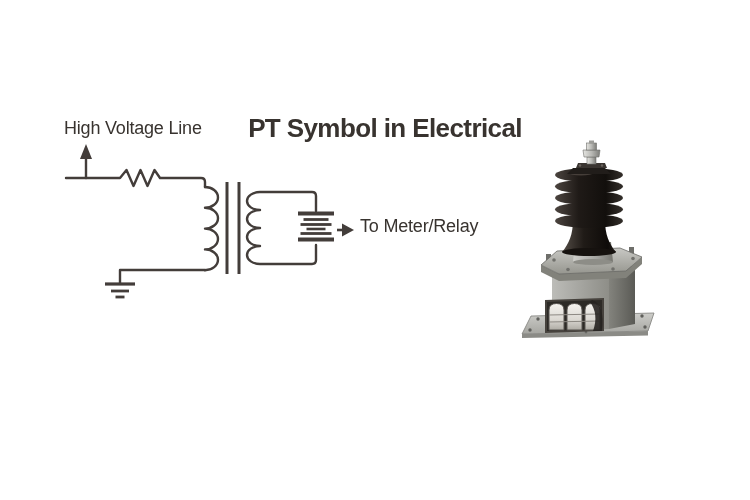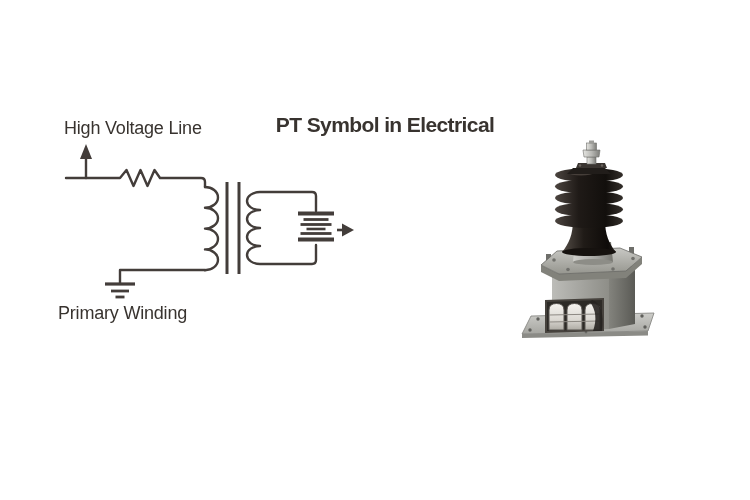--- a/index.html
+++ b/index.html
@@ -3,21 +3,21 @@
 <meta charset="utf-8">
 <style>
   html,body{margin:0;padding:0;}
   body{background:#e8e8e8;font-family:"Liberation Sans",sans-serif;}
   .canvas{
     position:relative;width:750px;height:500px;background:var(--background,#fff);
     overflow:hidden;margin:0 auto;
   }
   .title{
     position:absolute;left:385px;top:113px;transform:translateX(-50%);
-    font-size:21px;font-weight:bold;letter-spacing:-0.6px;white-space:nowrap;
+    font-size:26px;font-weight:bold;letter-spacing:-0.6px;white-space:nowrap;
     color:var(--ink,#38332f);
   }
   .lbl{
     position:absolute;font-size:18px;letter-spacing:-0.2px;
     white-space:nowrap;color:var(--ink,#38332f);
   }
   .lbl-hvl{left:64px;top:118px;}
   .lbl-primary{left:58px;top:303px;}
   .lbl-secondary{left:216px;top:303px;}
   .lbl-meter{left:360px;top:216px;}
@@ -28,21 +28,21 @@
   .photo{position:absolute;left:521px;top:138px;width:146px;height:200px;}
 </style>
 </head>
 <body>
 
 <div class="canvas">
 
   <div class="title">PT Symbol in Electrical</div>
 
   <div class="lbl lbl-hvl">High Voltage Line</div>
-  <div class="lbl lbl-primary">Primary Winding</div>
+  <div class="lbl lbl-meter">To Meter/Relay</div>
 
   <svg class="schem" viewBox="0 0 520 360" aria-hidden="true">
 
     <g>
       <path class="wire" d="M86,178 V158"></path>
       <polygon class="fillhead" points="86,144 80,159 92,159"></polygon>
     </g>
 
     <g>
       <path class="wire" d="M66,178 H120 L126.5,170 L133.5,186 L140.5,170 L147.5,186 L154.5,170 L160,178 H201 Q205,178 205,182 V187"></path>

